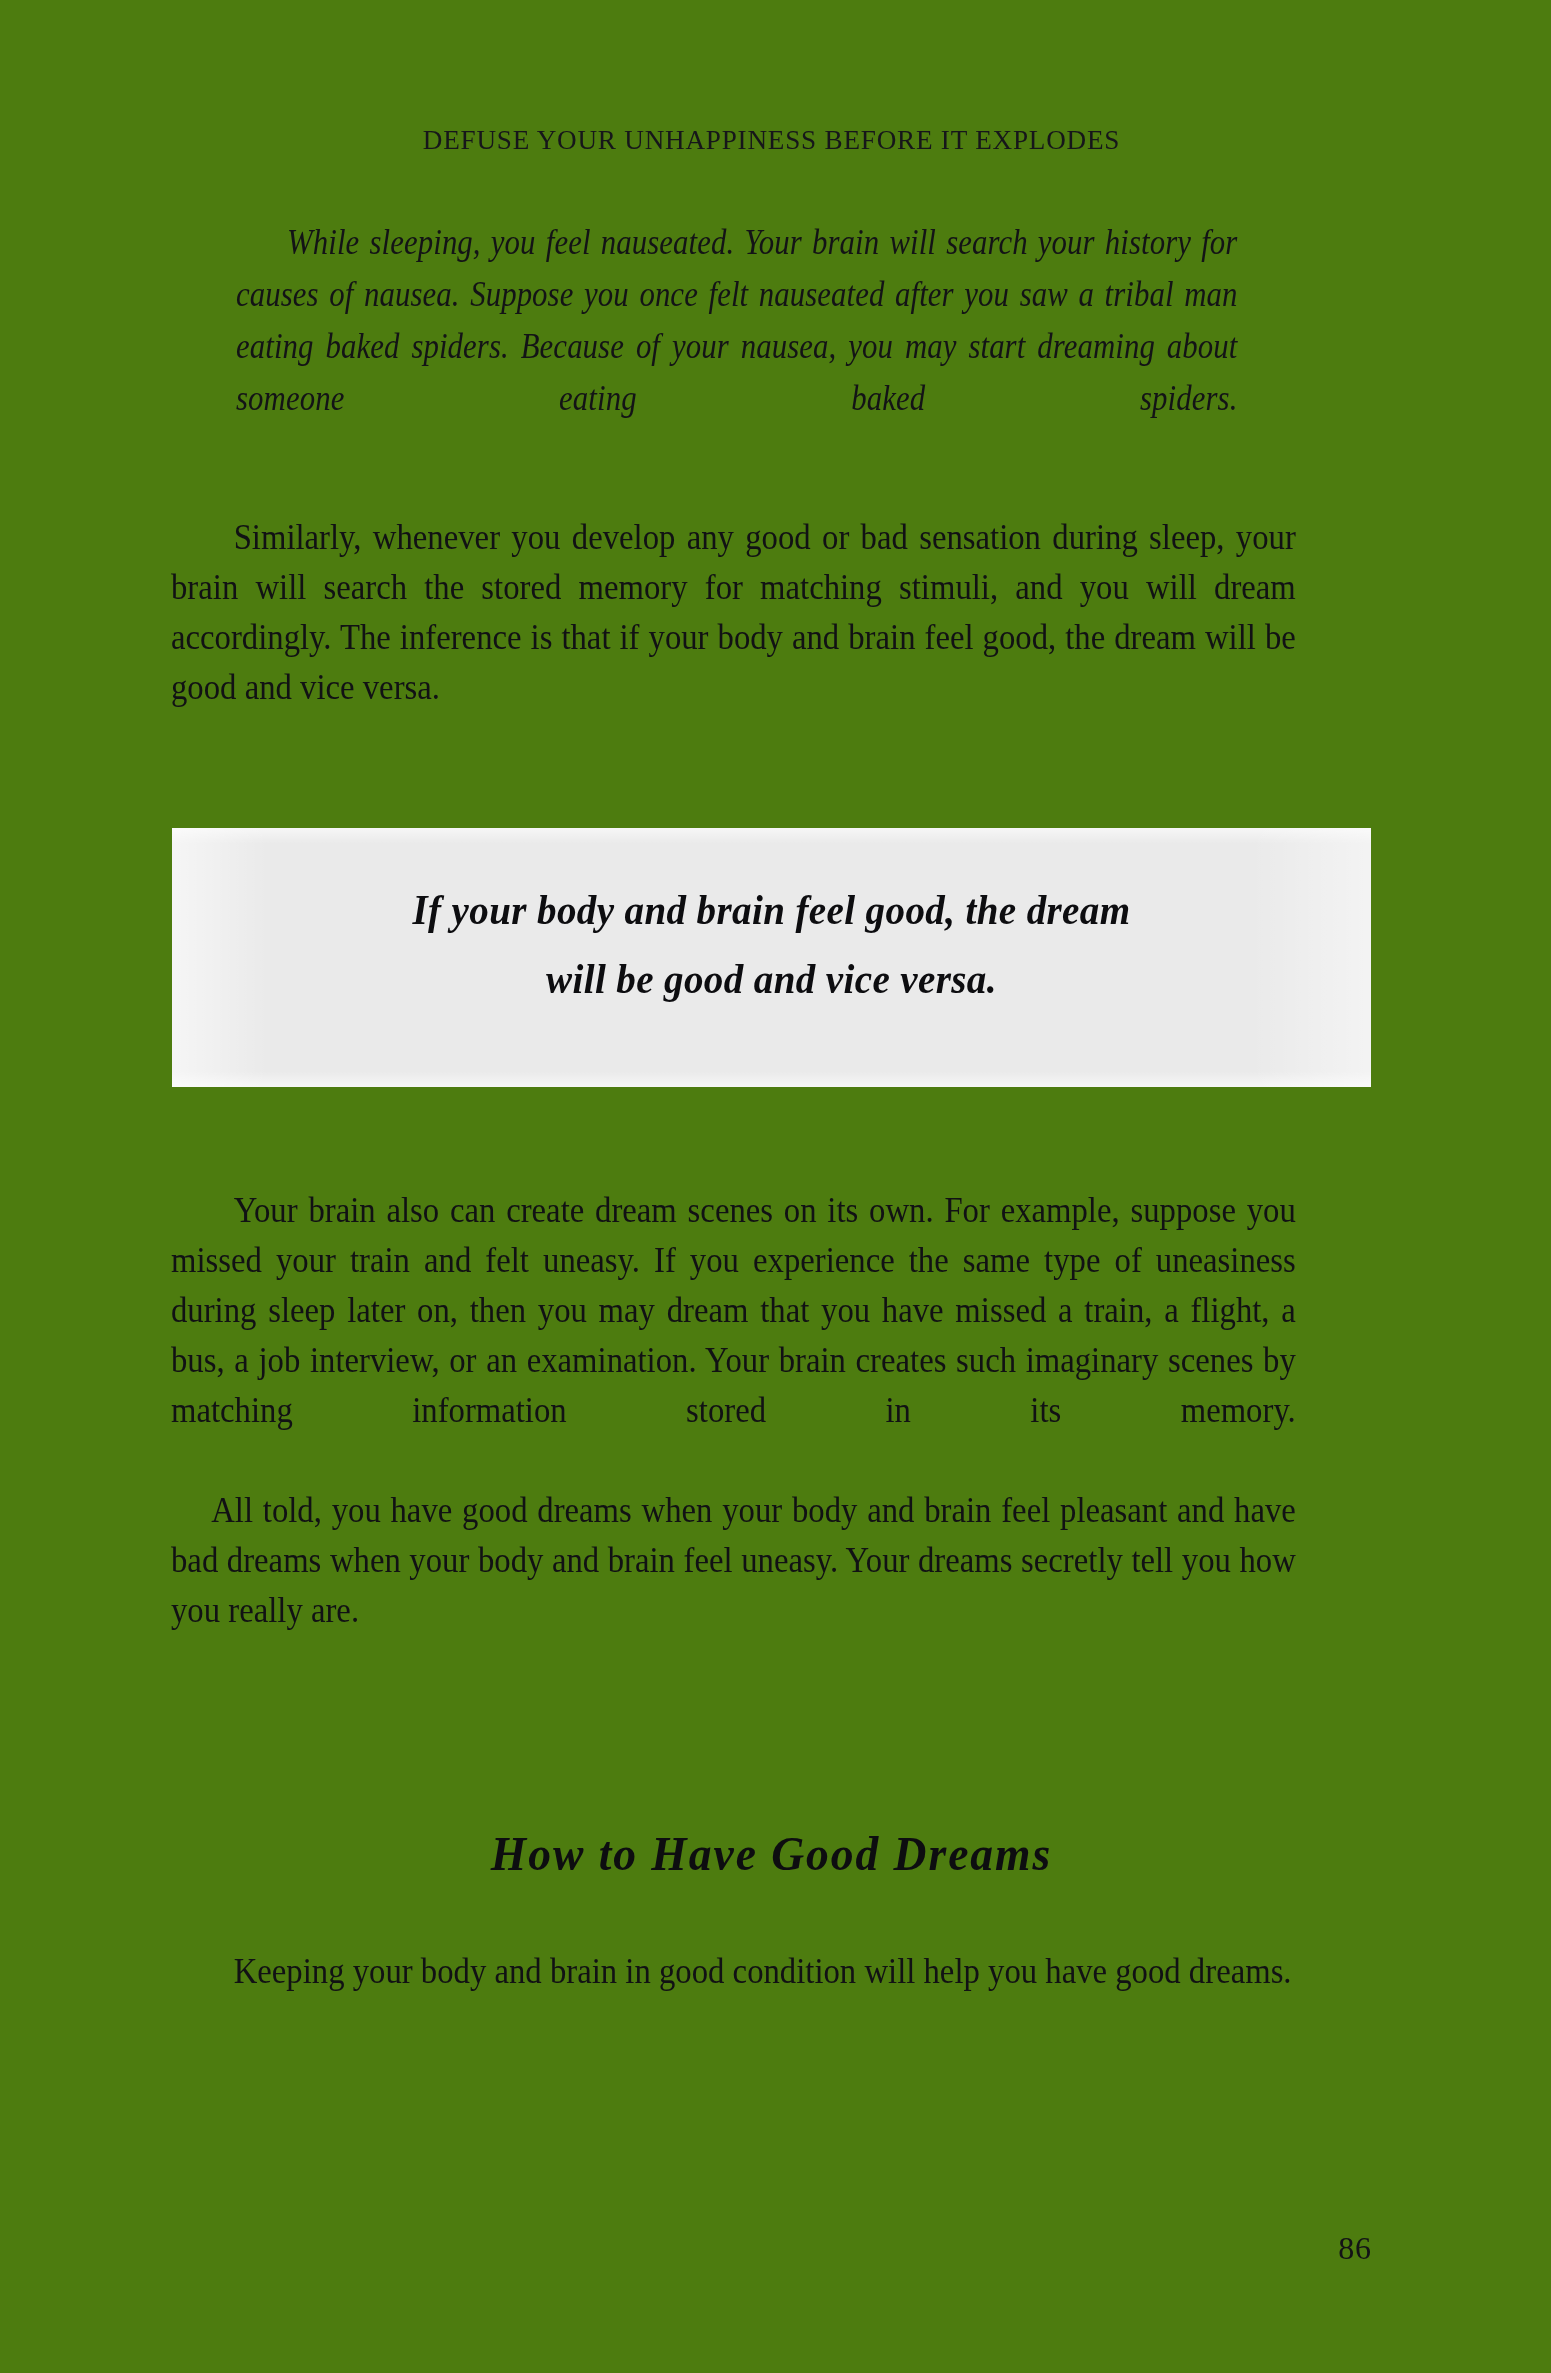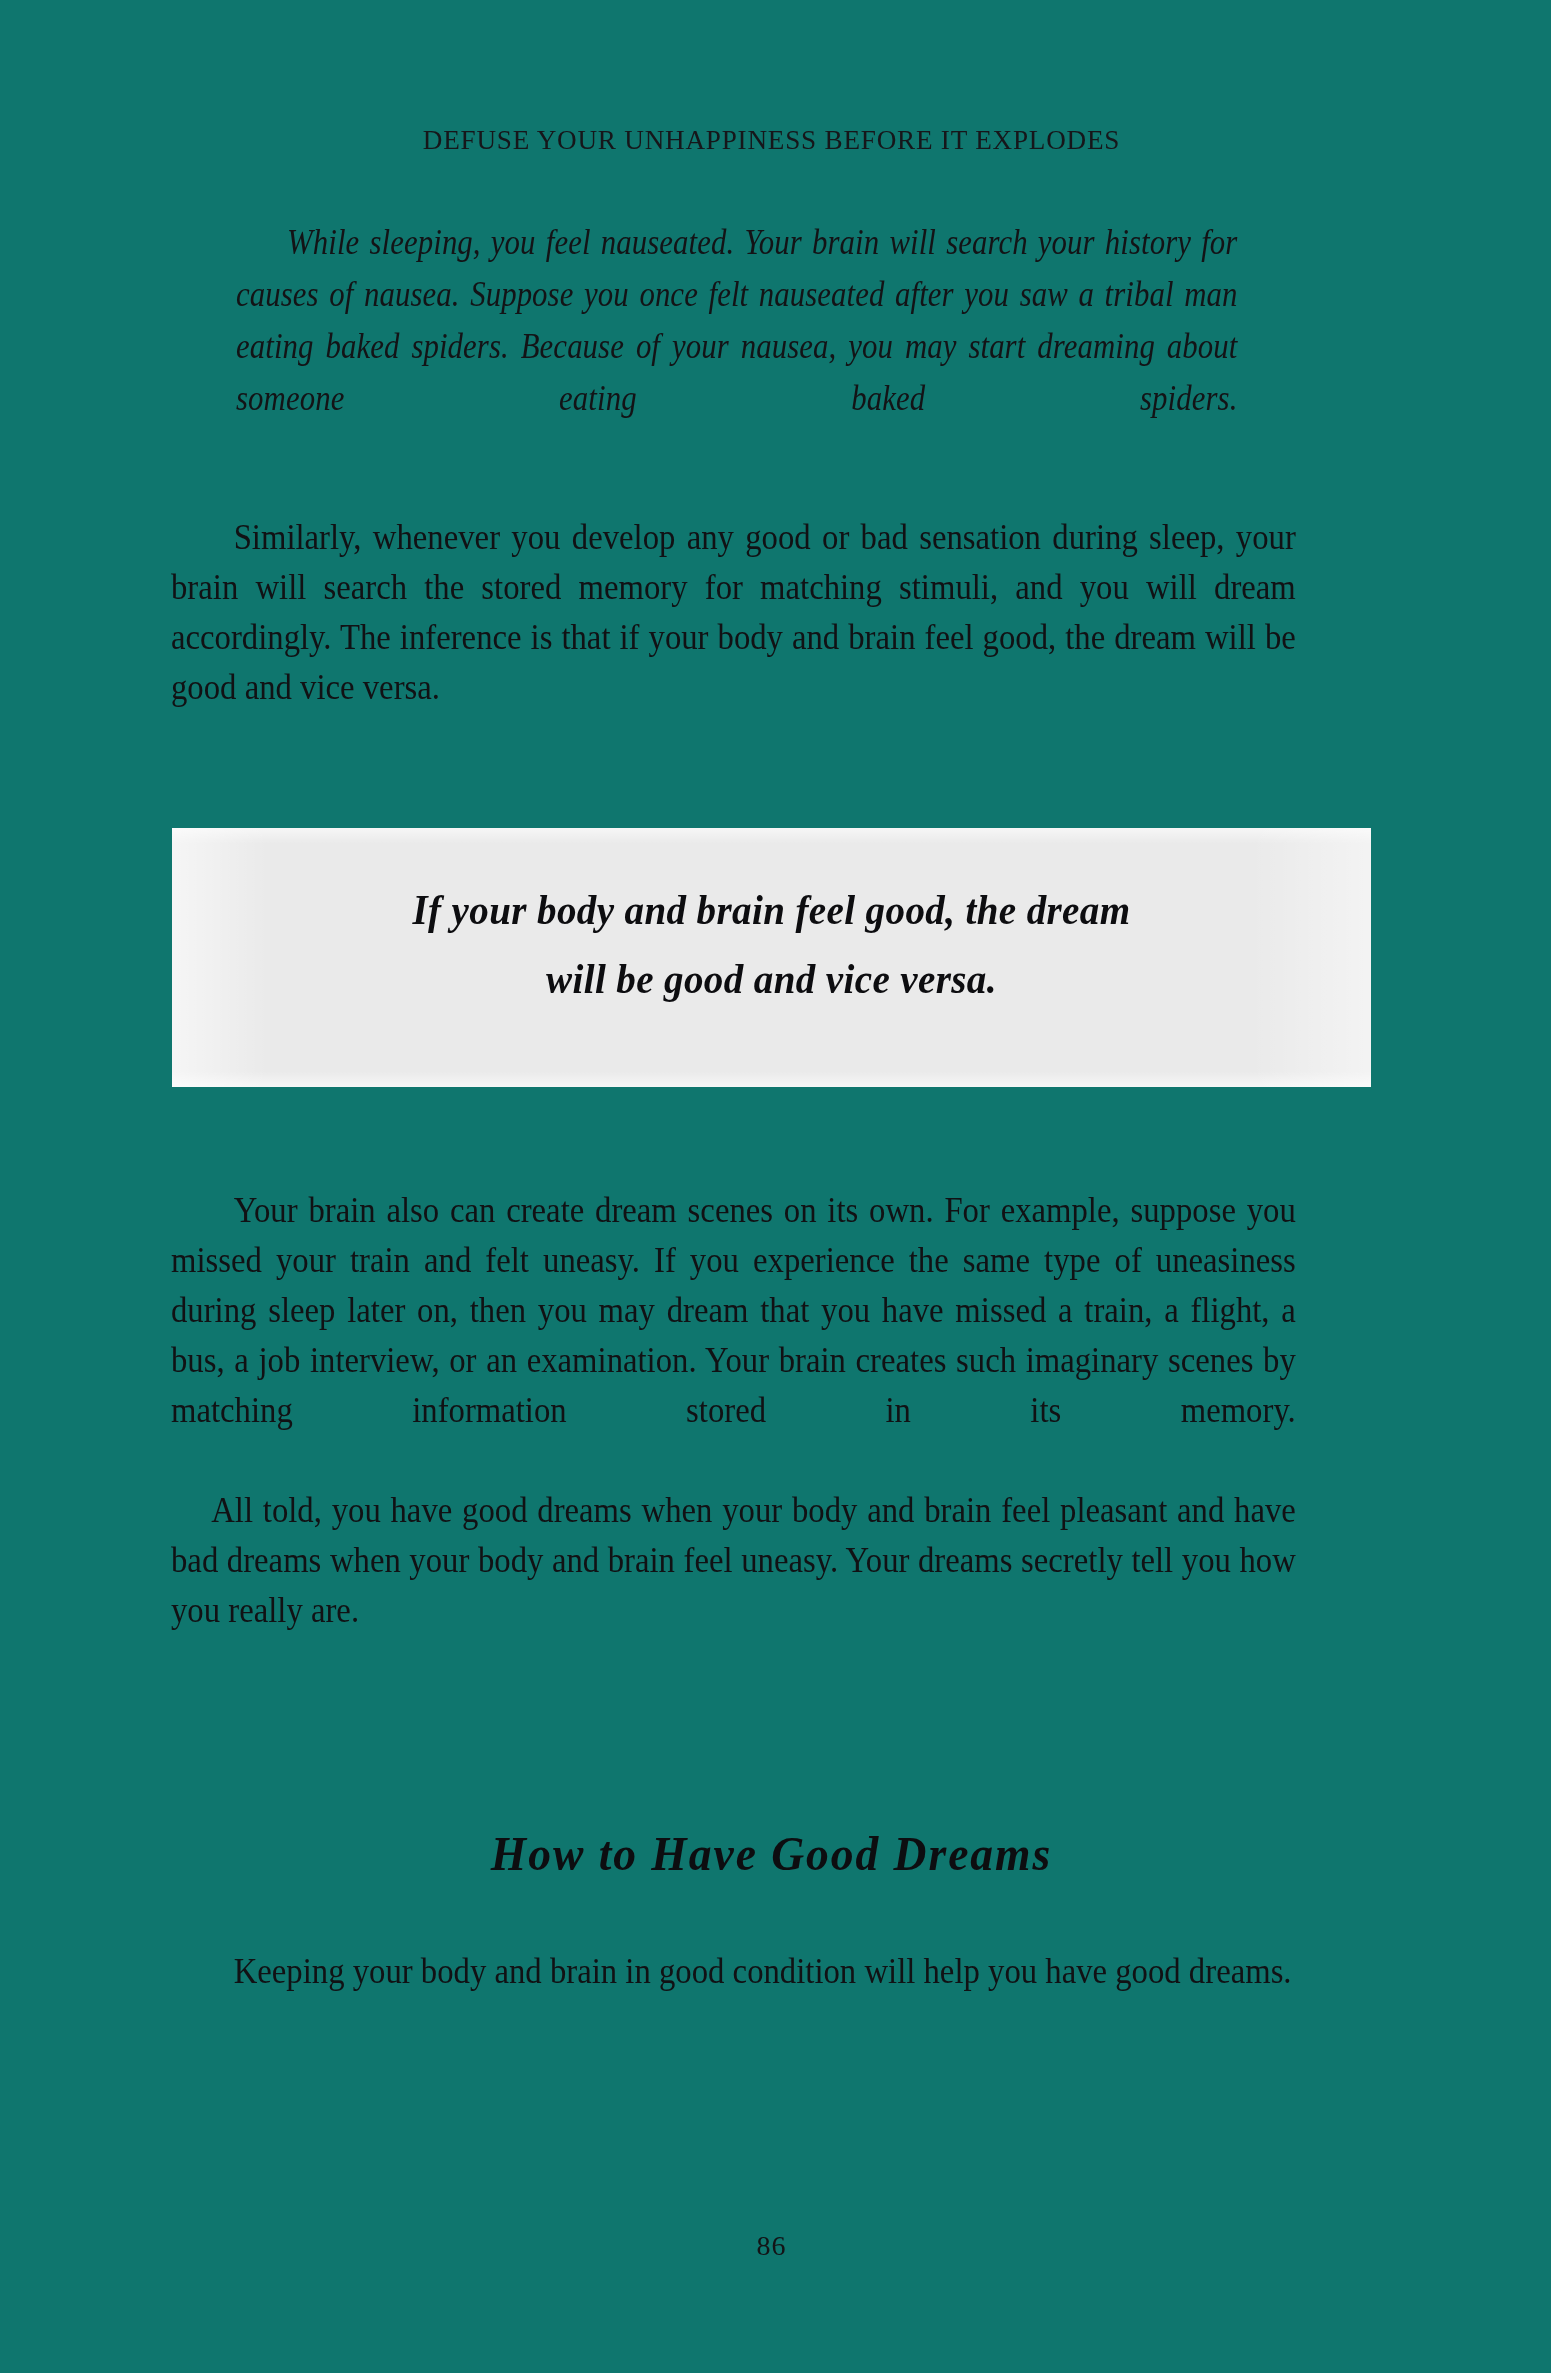--- a/index.html
+++ b/index.html
@@ -7,21 +7,21 @@
     margin: 0;
     padding: 0;
     background: #ffffff;
   }
 
   #page {
     position: relative;
     width: 1552px;
     height: 2373px;
     margin: 0 auto;
-    background: #0f766e;
+    background: #4d7c0f;
     overflow: hidden;
     
     box-sizing: border-box;
   }
 
   
   .running-head {
     position: absolute;
     left: 171px;
     top: 124px;
@@ -145,23 +145,23 @@
     transform: scaleX(0.93);
     transform-origin: center top;
   }
 
   
   .folio {
     position: absolute;
     left: 171px;
     top: 2230px;
     width: 1201px;
-    text-align: center;
+    text-align: right;
     font-family: "Liberation Serif", "DejaVu Serif", serif;
-    font-size: 28px;
+    font-size: 32px;
     color: #131316;
     letter-spacing: 0.9px;
   }
 </style>
 </head>
 <body>
 
 <div id="page">
 
   <div class="running-head">DEFUSE YOUR UNHAPPINESS BEFORE IT EXPLODES</div>

